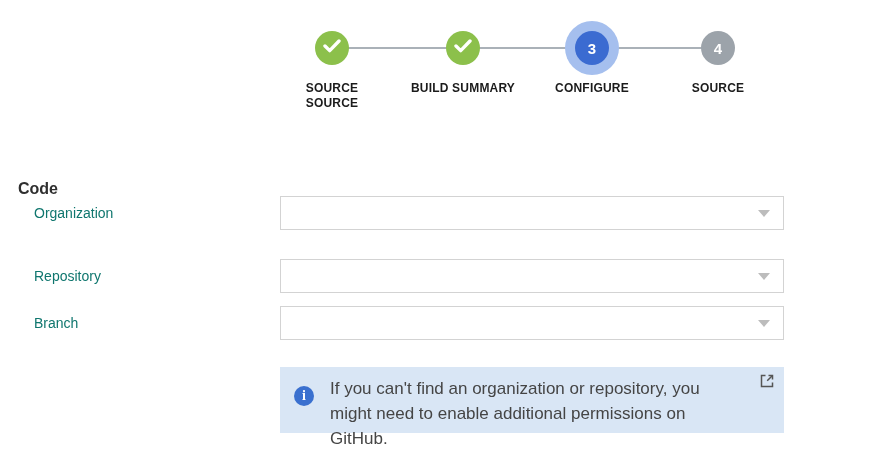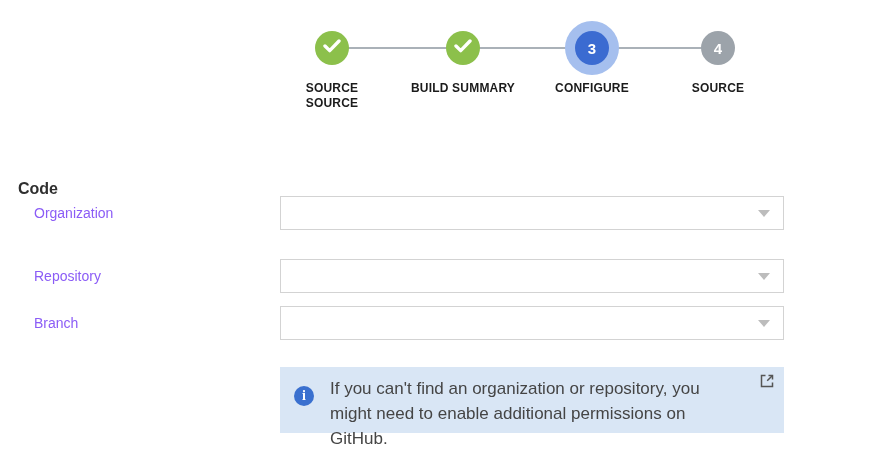--- a/index.html
+++ b/index.html
@@ -42,21 +42,21 @@
   .step4{left:648px;}
 
   
   .section-title{
     position:absolute;left:18px;top:140px;
     font-size:16px;font-weight:bold;color:#2f2f2f;margin-top:40px;
   }
 
   
   .field-label{
-    position:absolute;left:34px;font-size:14px;color:#8b5cf6;line-height:34px;
+    position:absolute;left:34px;font-size:14px;color:#0f766e;line-height:34px;
   }
   .dropdown{
     position:absolute;left:280px;width:504px;height:34px;box-sizing:border-box;
     border:1px solid #d3d3d3;background:#ffffff;cursor:pointer;
   }
   .dropdown .value{
     display:block;padding:0 26px 0 10px;line-height:32px;font-size:14px;color:#333;
     white-space:nowrap;overflow:hidden;
   }
   .caret{

